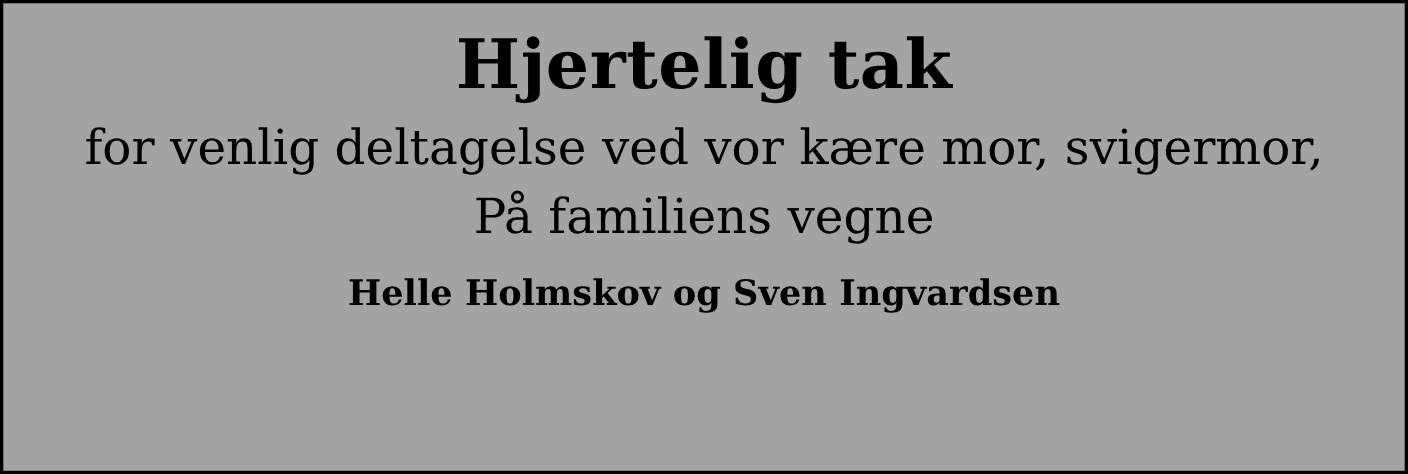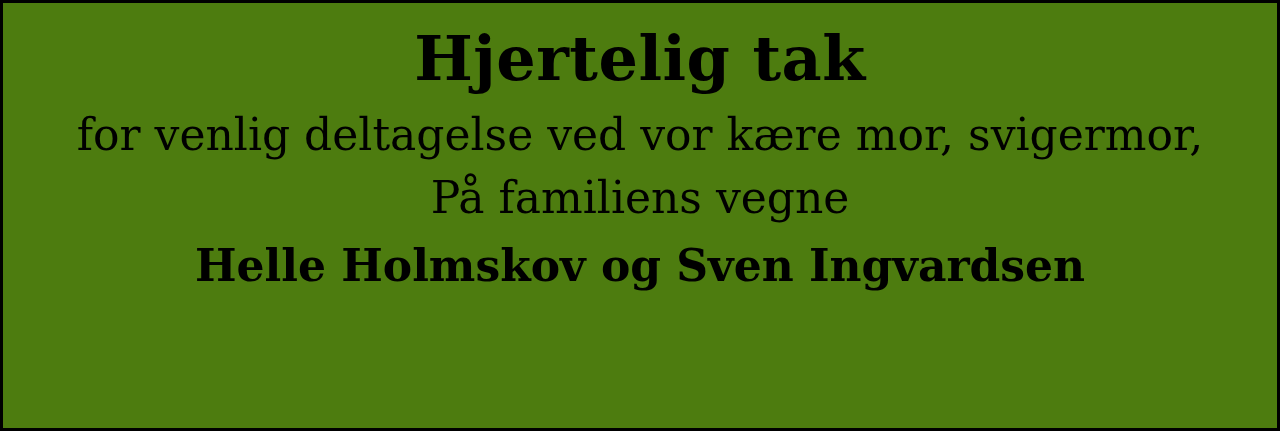--- a/index.html
+++ b/index.html
@@ -4,21 +4,21 @@
 <style>
   html, body {
     margin: 0;
     padding: 0;
     background: #ffffff;
   }
   .card {
     box-sizing: border-box;
     width: 1280px;
     height: 431px;
-    background: #4d7c0f;
+    background: #a3a3a3;
     border: 3px solid #000000;
     color: #000000;
     font-family: "DejaVu Serif", "Liberation Serif", serif;
     text-align: center;
     overflow: hidden;
   }
   .title {
     margin: 20px 0 0 0;
     font-size: 62px;
     line-height: 72px;
@@ -36,21 +36,21 @@
     white-space: nowrap;
   }
   .signature-intro {
     margin: 11px 0 0 0;
     font-size: 44px;
     line-height: 52px;
     font-weight: normal;
   }
   .signature-names {
     margin: 16px 0 0 0;
-    font-size: 44px;
+    font-size: 32px;
     line-height: 52px;
     font-weight: bold;
     white-space: nowrap;
   }
 </style>
 </head>
 <body>
 
 <div class="card">
   <h1 class="title">Hjertelig tak</h1>

